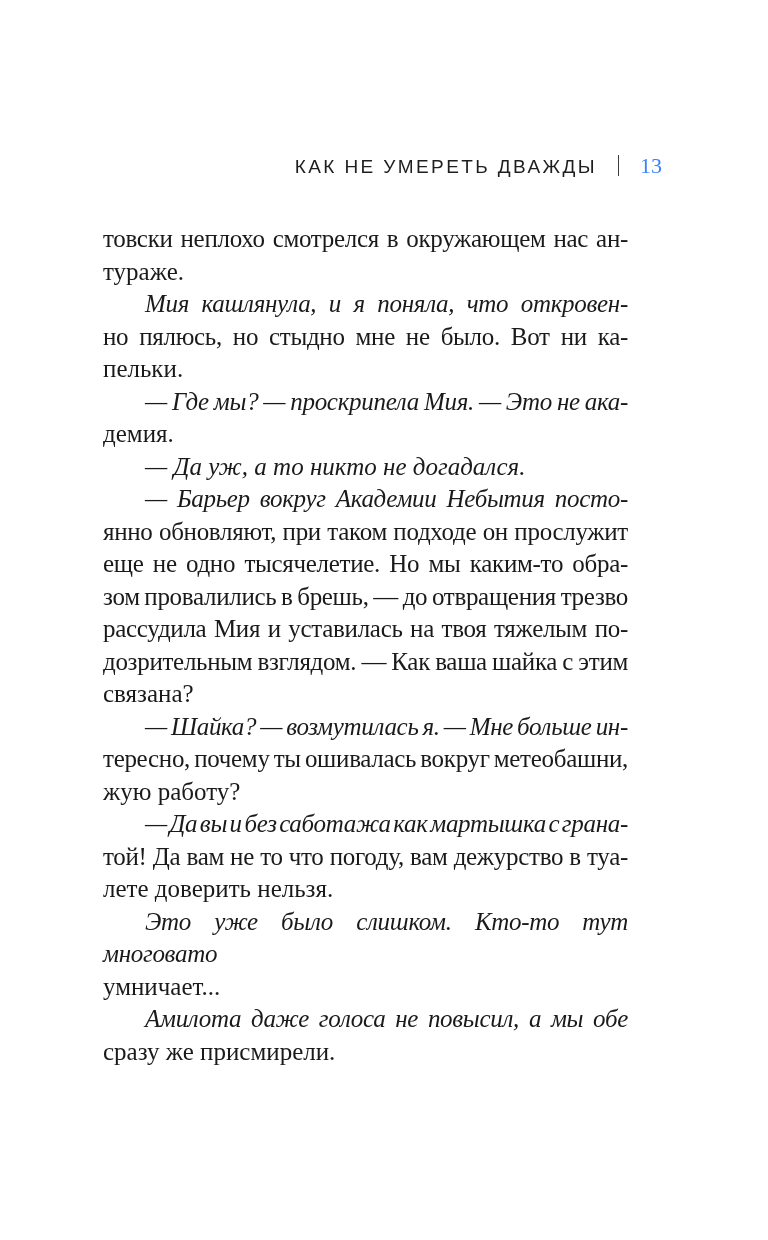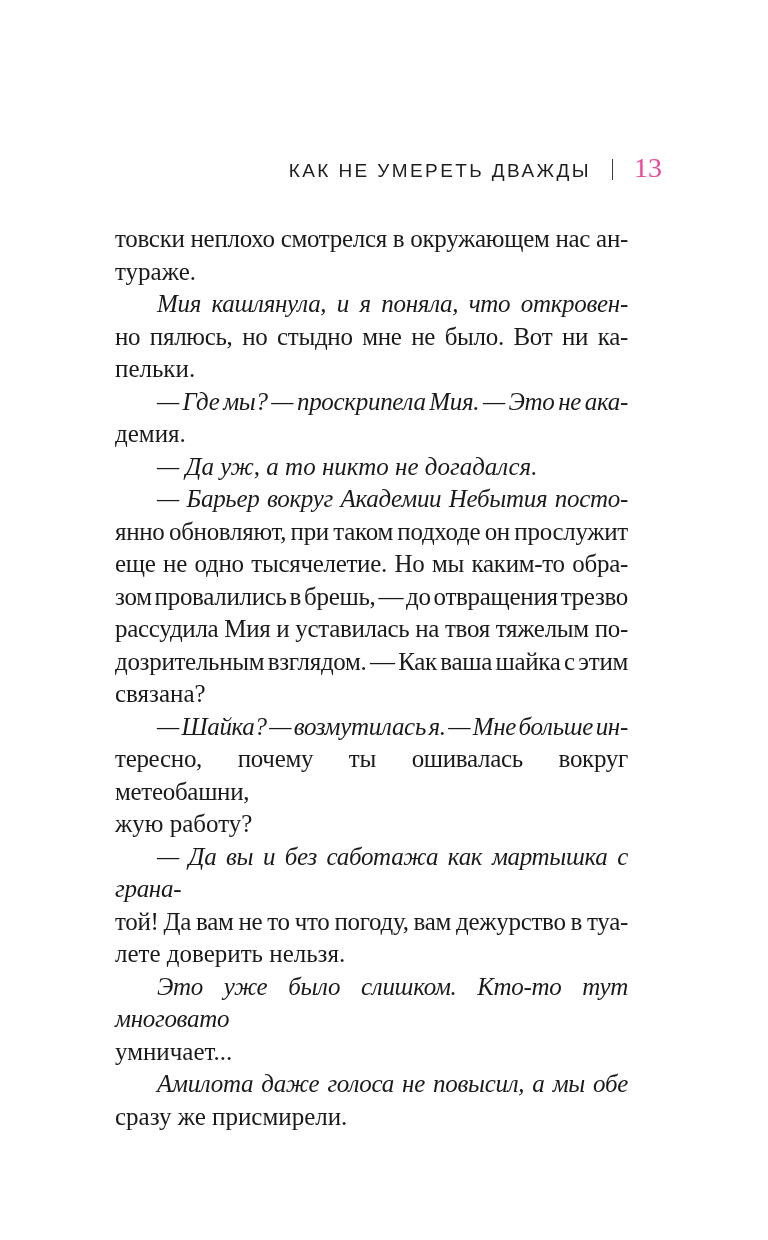--- a/index.html
+++ b/index.html
@@ -33,39 +33,38 @@
   .header-sep {
     display: inline-block;
     width: 1px;
     height: 21px;
     background: #3c3c3c;
     margin: 0 21px;
     transform: translateY(3px);
   }
   .page-number {
     font-family: "Liberation Serif", serif;
-    font-size: 28px;
-    color: #ec4899;
+    font-size: 22px;
+    color: #3b82f6;
   }
   .text-block {
     position: absolute;
     left: 103px;
     top: 223px;
     width: 525px;
     font-family: "Liberation Serif", serif;
     font-size: 25px;
     line-height: 32.5px;
     color: #1a1a1a;
   }
   .line {
     text-align: justify;
     text-align-last: justify;
     word-spacing: -4px;
     letter-spacing: -0.3px;
-    margin-left: 12px;
   }
   .line.last {
     text-align: justify;
     text-align-last: left;
     word-spacing: normal;
     letter-spacing: 0;
   }
   .line.indent {
     text-indent: 42px;
     font-style: italic;

